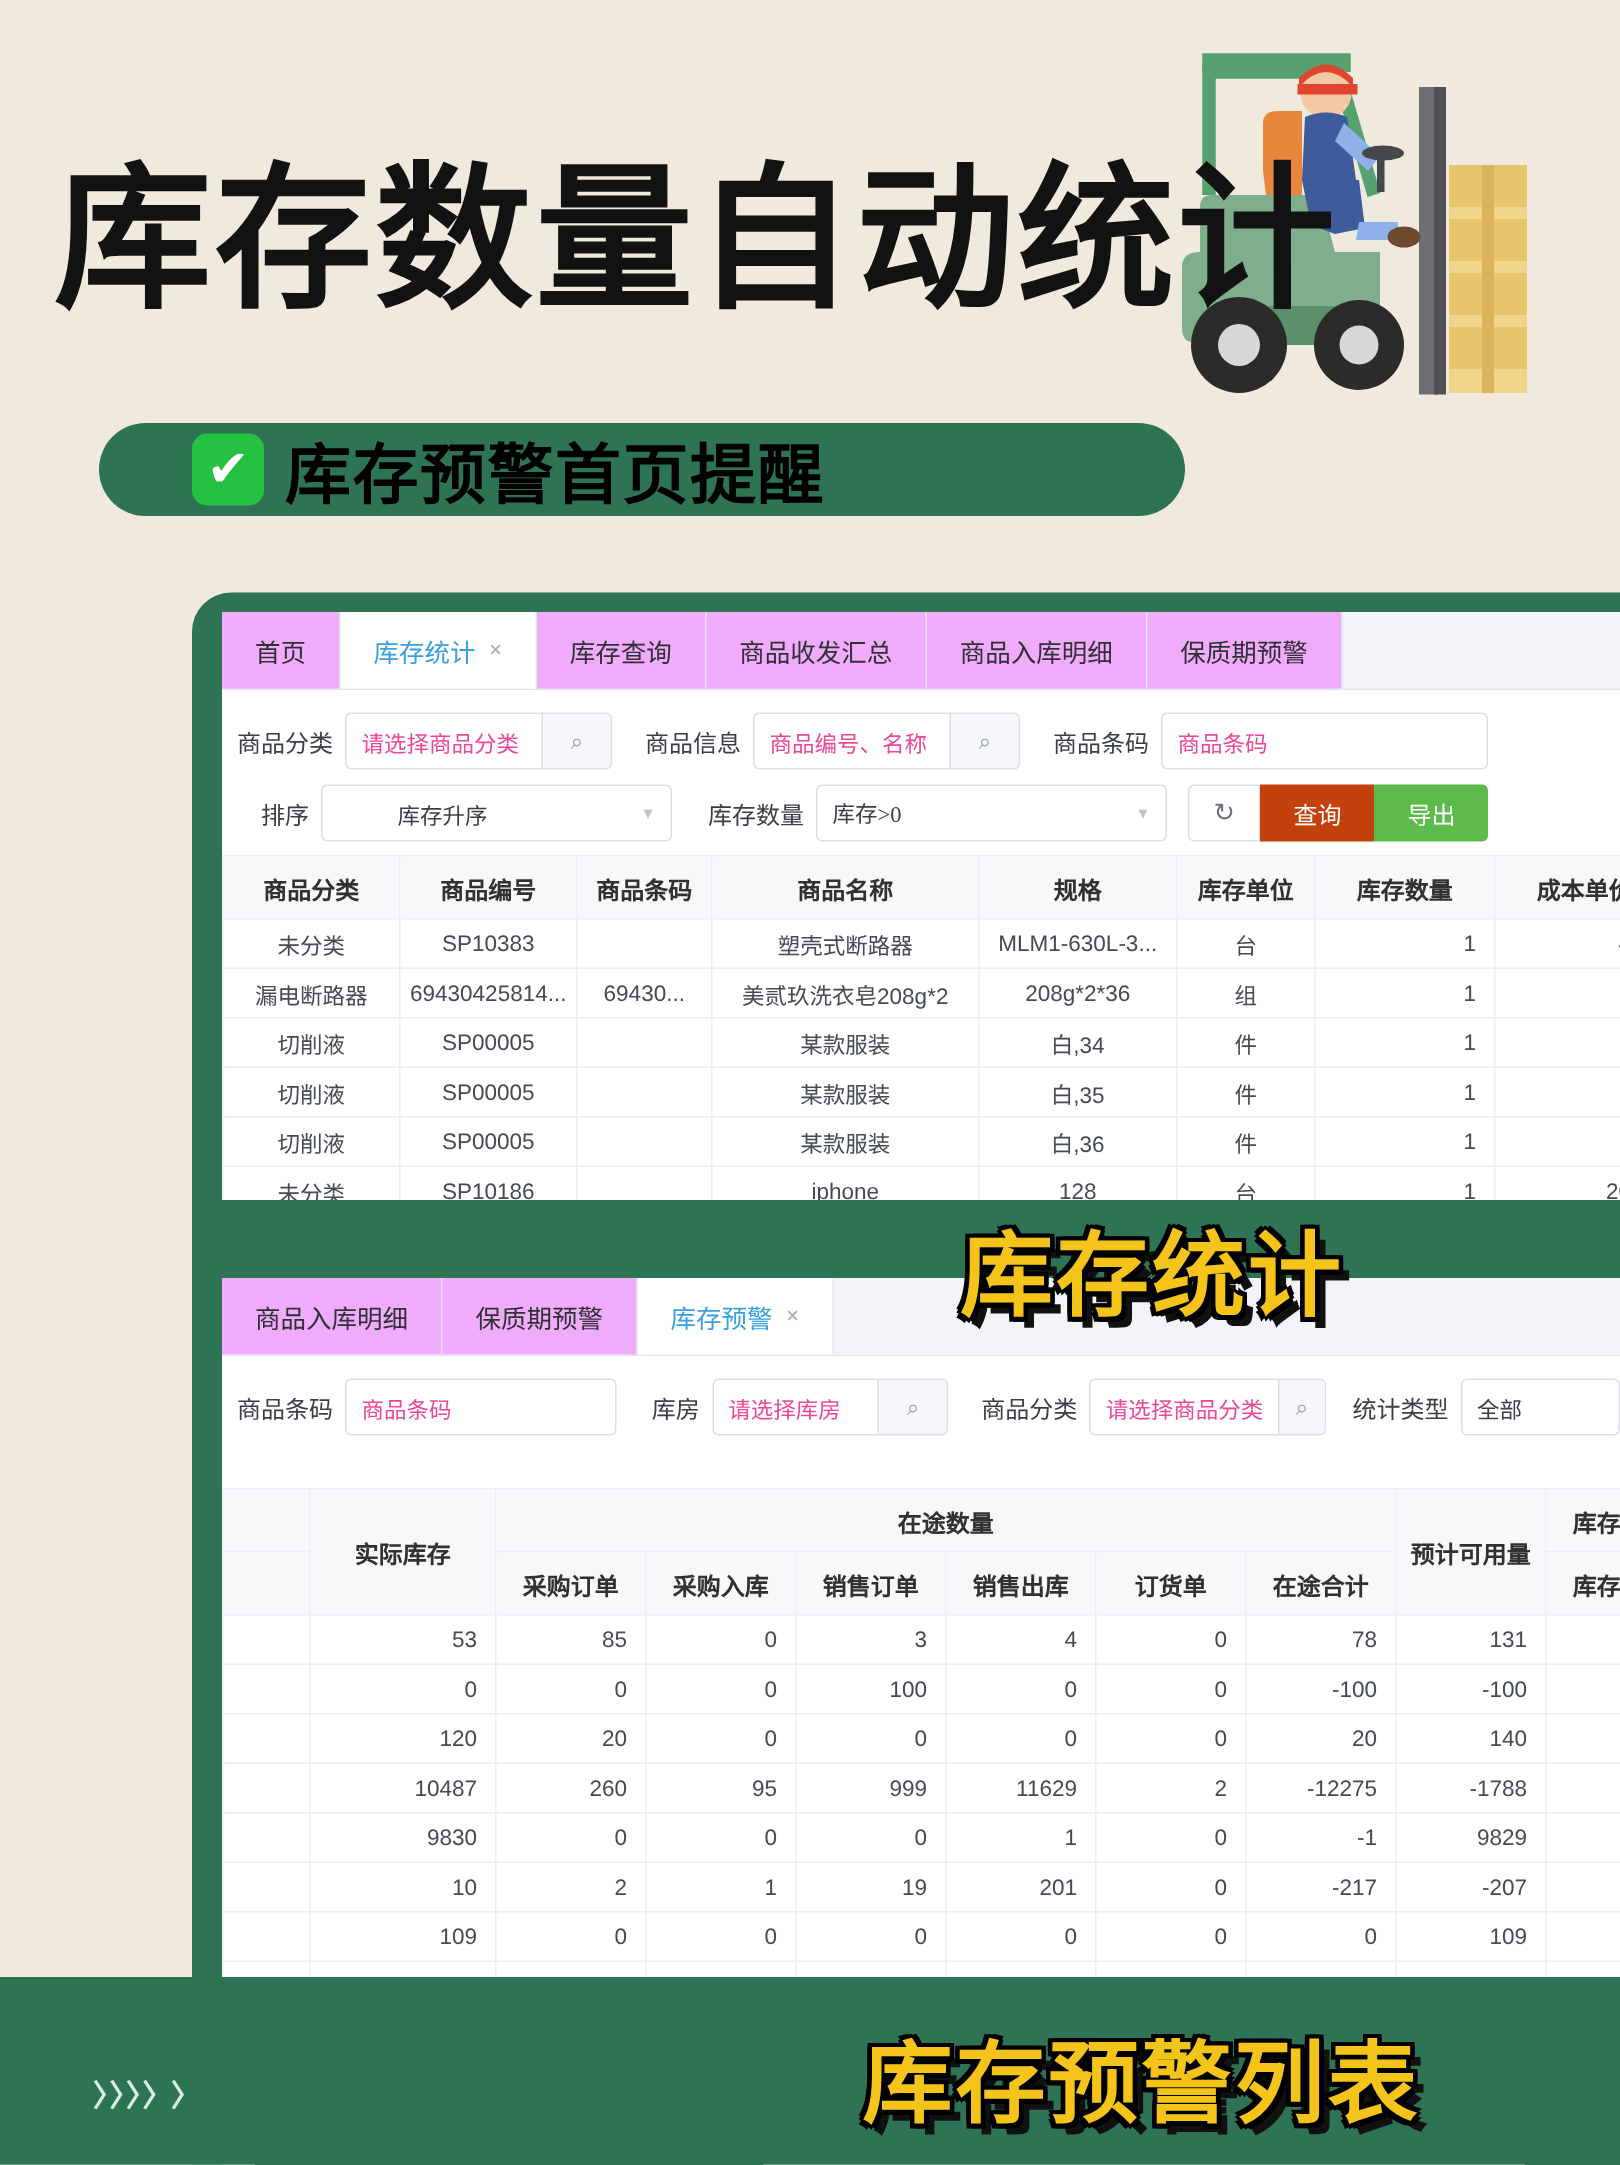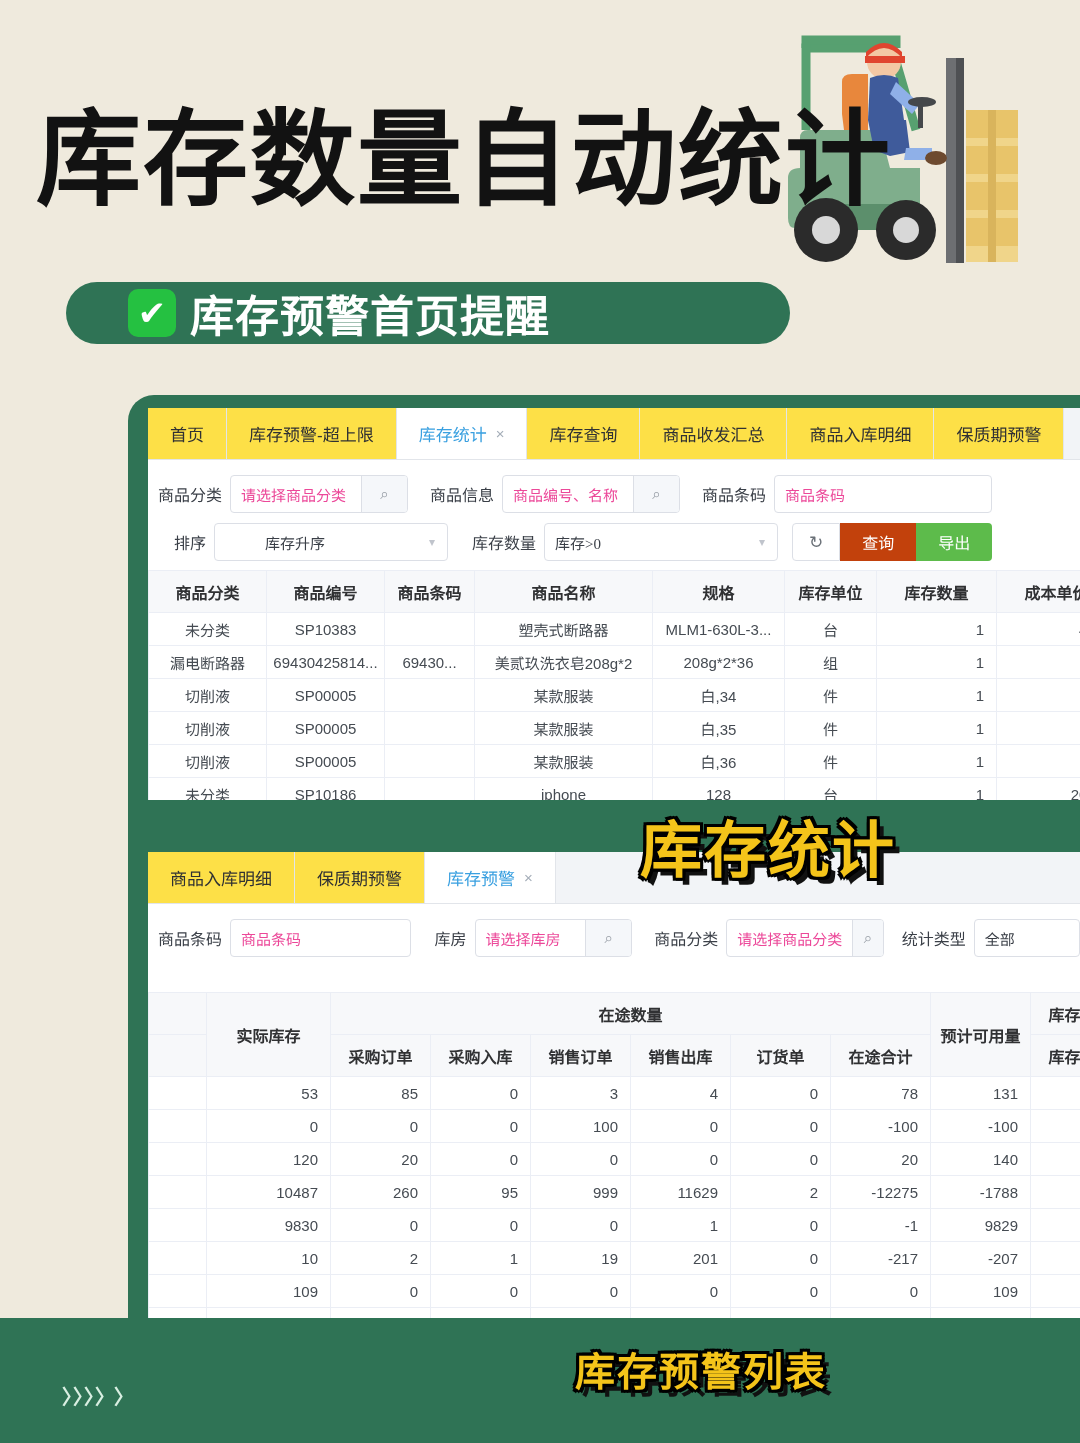--- a/index.html
+++ b/index.html
@@ -64,21 +64,21 @@
     align-items: center;
     justify-content: center;
     color: #ffffff;
     font-size: 34px;
     font-weight: bold;
     line-height: 1;
     flex: 0 0 auto;
   }
   .badge-text {
     margin-left: 14px;
-    color: #ffffff;
+    color: #000000;
     font-size: 44px;
     font-weight: bold;
     letter-spacing: 1px;
     white-space: nowrap;
     font-family: "DejaVu Sans", "Liberation Sans", sans-serif;
   }
 
   
   .green-panel {
     position: absolute;
@@ -127,21 +127,21 @@
     background: #f2f4f7;
     border-bottom: 1px solid #e2e5ea;
   }
   .tab {
     display: flex;
     align-items: center;
     justify-content: center;
     padding: 0 22px;
     font-size: 17px;
     color: #303133;
-    background: #fde047;
+    background: #f0abfc;
     border-right: 1px solid #e2e5ea;
     white-space: nowrap;
   }
   .tab.active {
     background: #ffffff;
     color: #3aa0e0;
   }
   .tab .x {
     margin-left: 9px;
     font-size: 15px;
@@ -267,21 +267,21 @@
     color: #f4c41a;
     letter-spacing: 2px;
     white-space: nowrap;
     font-family: "DejaVu Sans", "Liberation Sans", sans-serif;
     text-shadow:
       -3px 0 0 #000, 3px 0 0 #000, 0 -3px 0 #000, 0 3px 0 #000,
       -3px -3px 0 #000, 3px -3px 0 #000, -3px 3px 0 #000, 3px 3px 0 #000,
       7px 7px 0 #111;
   }
   .sticker-1 { left: 640px; top: 800px; }
-  .sticker-2 { left: 575px; top: 1340px; font-size: 40px; font-family: Liberation Serif, serif; }
+  .sticker-2 { left: 575px; top: 1340px; font-size: 60px; font-family: Liberation Serif, serif; }
 </style>
 </head>
 <body>
 
 <svg class="forklift" viewBox="0 0 265 270">
 
   <rect x="196" y="92" width="52" height="152" fill="#f0d58a"></rect>
   <rect x="196" y="92" width="52" height="28" fill="#e8c46a"></rect>
   <rect x="196" y="128" width="52" height="28" fill="#e8c46a"></rect>
   <rect x="196" y="164" width="52" height="28" fill="#e8c46a"></rect>
@@ -328,23 +328,20 @@
 <div class="left-strip"></div>
 <div class="arrows">
   <span>〉〉〉〉</span><span class="sep">〉</span>
 </div>
 
 <div class="shot shot1">
 
   <div class="tabbar">
     <div class="tab">
       <span>首页</span>
-    </div>
-    <div class="tab">
-      <span>库存预警-超上限</span>
     </div>
     <div class="tab active">
       <span>库存统计</span>
       <span class="x">×</span>
     </div>
     <div class="tab">
       <span>库存查询</span>
     </div>
     <div class="tab">
       <span>商品收发汇总</span>

